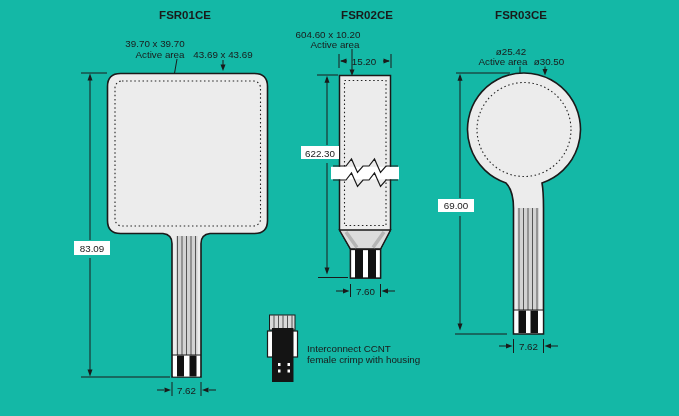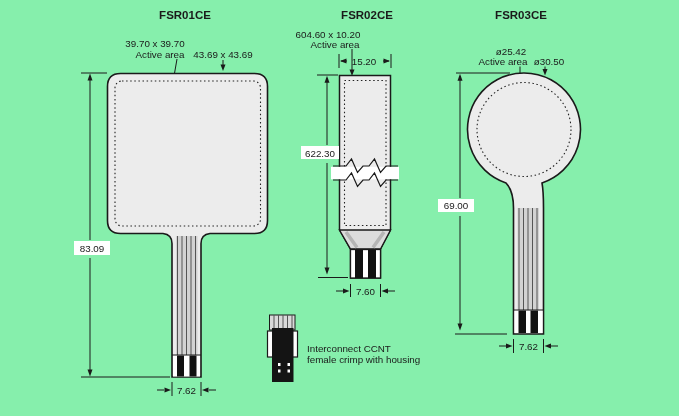--- a/index.html
+++ b/index.html
@@ -1,16 +1,16 @@
 <!DOCTYPE html>
 <html><head>
 <meta charset="utf-8">
 <style>
   html,body{margin:0;padding:0;background:#ffffff;}
-  .stage{position:relative;width:679px;height:416px;background:#86efac;overflow:hidden;}
+  .stage{position:relative;width:679px;height:416px;background:#14b8a6;overflow:hidden;}
   svg{display:block;}
   text{font-family:"Liberation Sans", sans-serif;fill:#1a1a1a;}
   .title{font-size:11.5px;font-weight:bold;}
   .dim{font-size:9.8px;}
   .outline{fill:#ececec;stroke:#1a1a1a;stroke-width:1.6;}
   .dimline{stroke:#1a1a1a;stroke-width:1;fill:none;}
   .arrow{fill:#1a1a1a;stroke:none;}
   .dashed{fill:none;stroke:#222222;stroke-width:1.1;stroke-dasharray:1.5 2.6;}
   .stripebg{fill:#d2d2d2;stroke:none;}
   .stripeline{stroke:#555555;stroke-width:1;fill:none;}

